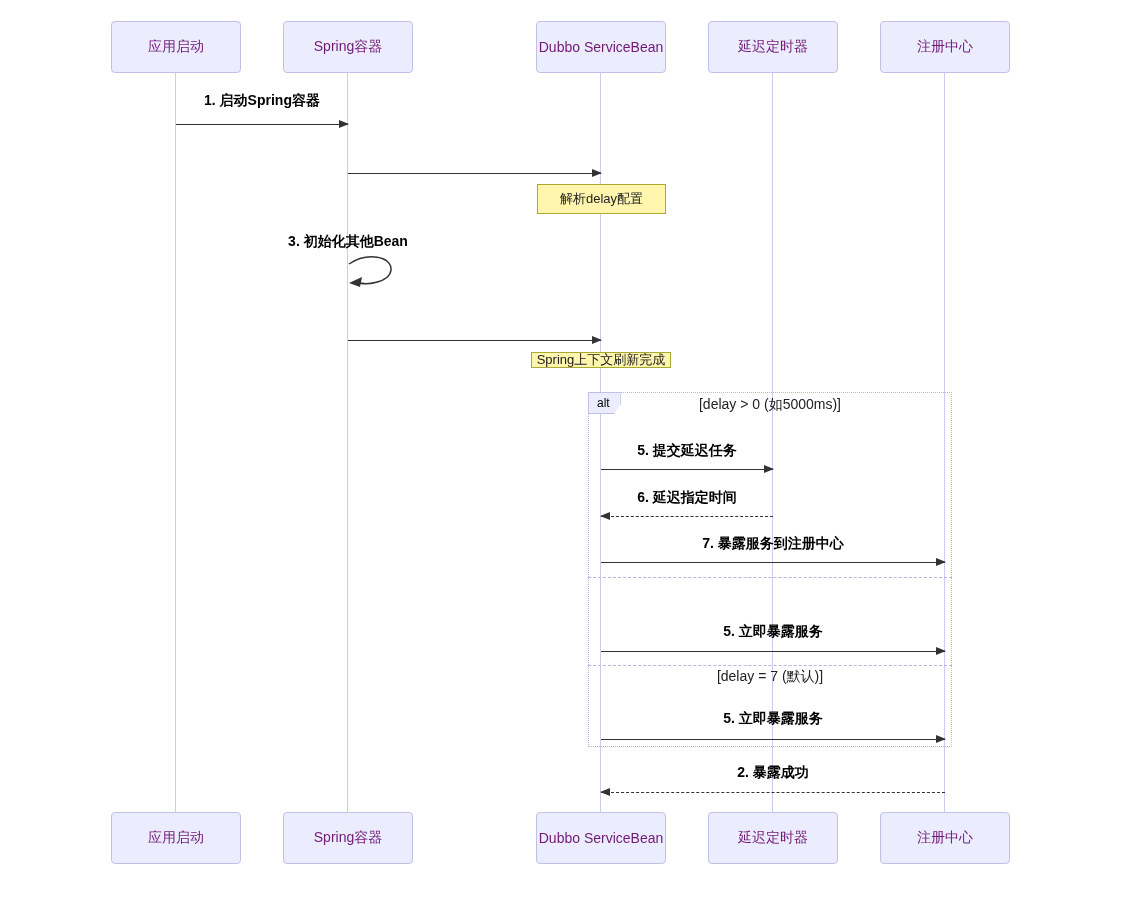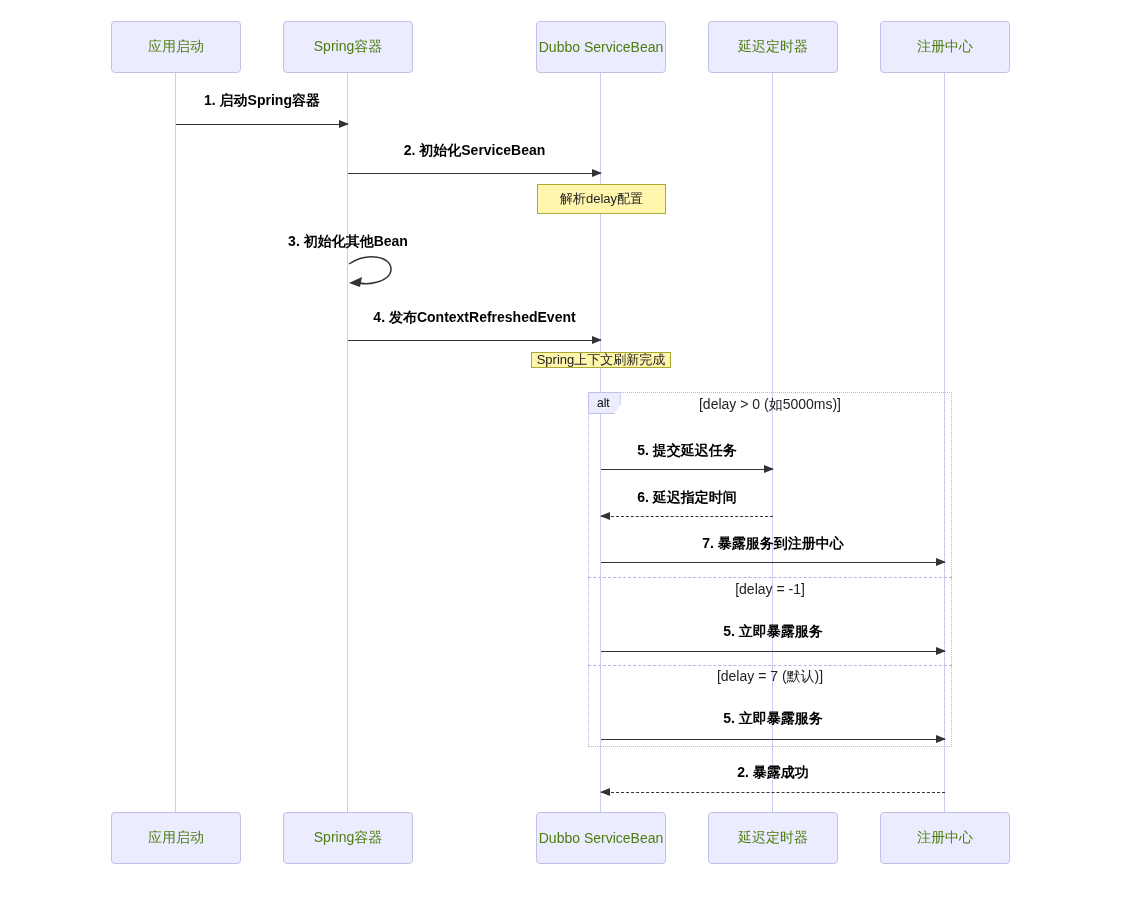--- a/index.html
+++ b/index.html
@@ -4,21 +4,21 @@
 <style>
   * { margin:0; padding:0; box-sizing:border-box; }
   html,body { background:#ffffff; }
   body { font-family:"Liberation Sans","DejaVu Sans",sans-serif; color:#1a1a1a; }
   .canvas { position:relative; width:1135px; height:899px; background:#ffffff; overflow:hidden; }
 
   .lifeline { position:absolute; width:1px; background:#ccccf2; top:73px; height:739px; }
 
   .actor { position:absolute; width:130px; height:52px; background:#ECECFF;
            border:1px solid #c3c0e8; border-radius:4px; display:flex;
-           align-items:center; justify-content:center; font-size:14px; color:#4d7c0f; }
+           align-items:center; justify-content:center; font-size:14px; color:#701a75; }
 
   .msg-label { position:absolute; text-align:center; font-size:14px; font-weight:700;
                line-height:20px; color:#000000; white-space:nowrap; }
 
   .arrow-line { position:absolute; height:0; border-top:1.5px solid #333; }
   .arrow-line.dashed { border-top-style:dashed; }
   .arrow-line.arr-right::after { content:""; position:absolute; right:-1px; top:-5.5px;
     width:0; height:0; border-left:10px solid #333;
     border-top:4.5px solid transparent; border-bottom:4.5px solid transparent; }
   .arrow-line.arr-left::after { content:""; position:absolute; left:-1px; top:-5.5px;
@@ -58,51 +58,48 @@
 
   <div class="actor" style="left:111px;top:812px;">应用启动</div>
   <div class="actor" style="left:283px;top:812px;">Spring容器</div>
   <div class="actor" style="left:536px;top:812px;">Dubbo ServiceBean</div>
   <div class="actor" style="left:708px;top:812px;">延迟定时器</div>
   <div class="actor" style="left:880px;top:812px;">注册中心</div>
 
   <div class="msg-label" style="left:176px;top:90px;width:172px;">1. 启动Spring容器</div>
   <div class="arrow-line arr-right" style="left:176px;top:124px;width:172px;"></div>
 
-  <div class="msg-label" style="left:348px;top:140px;width:253px;">2. 初始化ServiceBean</div>
   <div class="arrow-line arr-right" style="left:348px;top:173px;width:253px;"></div>
 
   <div class="note" style="left:537px;top:184px;width:129px;height:30px;">解析delay配置</div>
 
   <div class="msg-label" style="left:268px;top:231px;width:160px;">3. 初始化其他Bean</div>
   <svg class="self-loop" style="left:347px;top:256px;" width="48" height="34" viewBox="0 0 48 34">
     <path d="M 2 8 C 20 -4, 45 0, 44 14 C 43 26, 18 31, 8 25" fill="none" stroke="#333" stroke-width="1.5"></path>
     <polygon points="2,27 15,21 13,31" fill="#333"></polygon>
   </svg>
 
-  <div class="msg-label" style="left:348px;top:307px;width:253px;">4. 发布ContextRefreshedEvent</div>
   <div class="arrow-line arr-right" style="left:348px;top:340px;width:253px;"></div>
 
   <div class="note" style="left:531px;top:352px;width:140px;height:16px;">Spring上下文刷新完成</div>
 
   <div class="alt-frame" style="left:588px;top:392px;width:364px;height:355px;"></div>
   <div class="alt-label" style="left:588px;top:392px;">alt</div>
   <div class="alt-condition" style="left:588px;top:394px;width:364px;">[delay &gt; 0 (如5000ms)]</div>
 
   <div class="msg-label" style="left:601px;top:440px;width:172px;">5. 提交延迟任务</div>
   <div class="arrow-line arr-right" style="left:601px;top:469px;width:172px;"></div>
 
   <div class="msg-label" style="left:601px;top:487px;width:172px;">6. 延迟指定时间</div>
   <div class="arrow-line dashed arr-left" style="left:601px;top:516px;width:172px;"></div>
 
   <div class="msg-label" style="left:601px;top:533px;width:344px;">7. 暴露服务到注册中心</div>
   <div class="arrow-line arr-right" style="left:601px;top:562px;width:344px;"></div>
 
   <div class="alt-divider" style="left:588px;top:577px;width:364px;"></div>
-  <div class="alt-condition" style="left:588px;top:579px;width:364px;">[delay = -1]</div>
 
   <div class="msg-label" style="left:601px;top:621px;width:344px;">5. 立即暴露服务</div>
   <div class="arrow-line arr-right" style="left:601px;top:651px;width:344px;"></div>
 
   <div class="alt-divider" style="left:588px;top:665px;width:364px;"></div>
   <div class="alt-condition" style="left:588px;top:666px;width:364px;">[delay = 7 (默认)]</div>
 
   <div class="msg-label" style="left:601px;top:708px;width:344px;">5. 立即暴露服务</div>
   <div class="arrow-line arr-right" style="left:601px;top:739px;width:344px;"></div>
 

